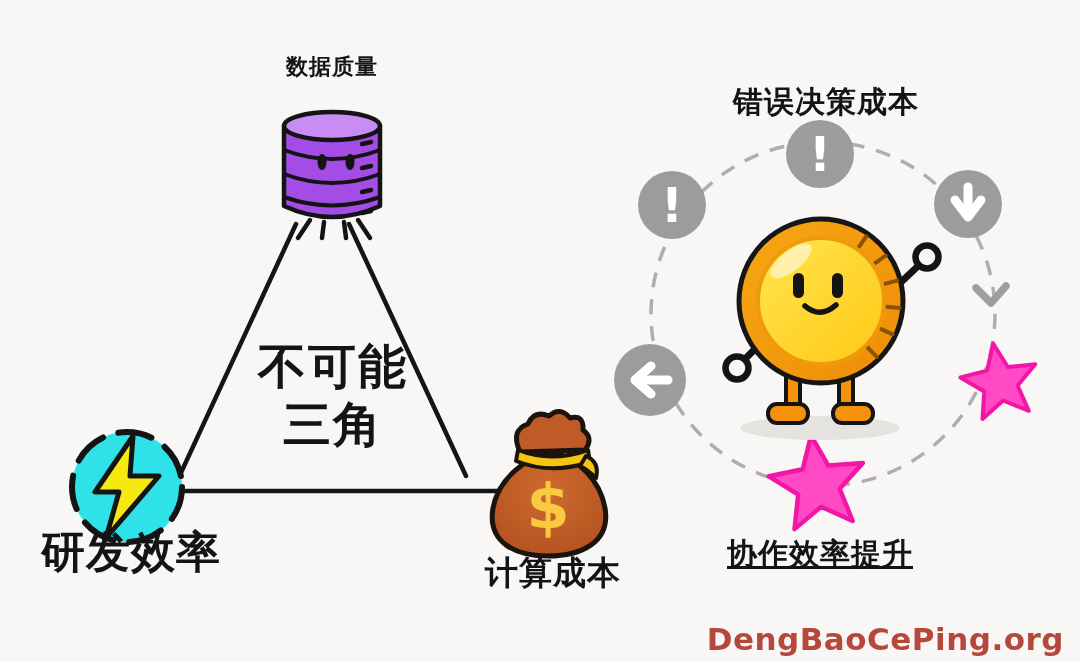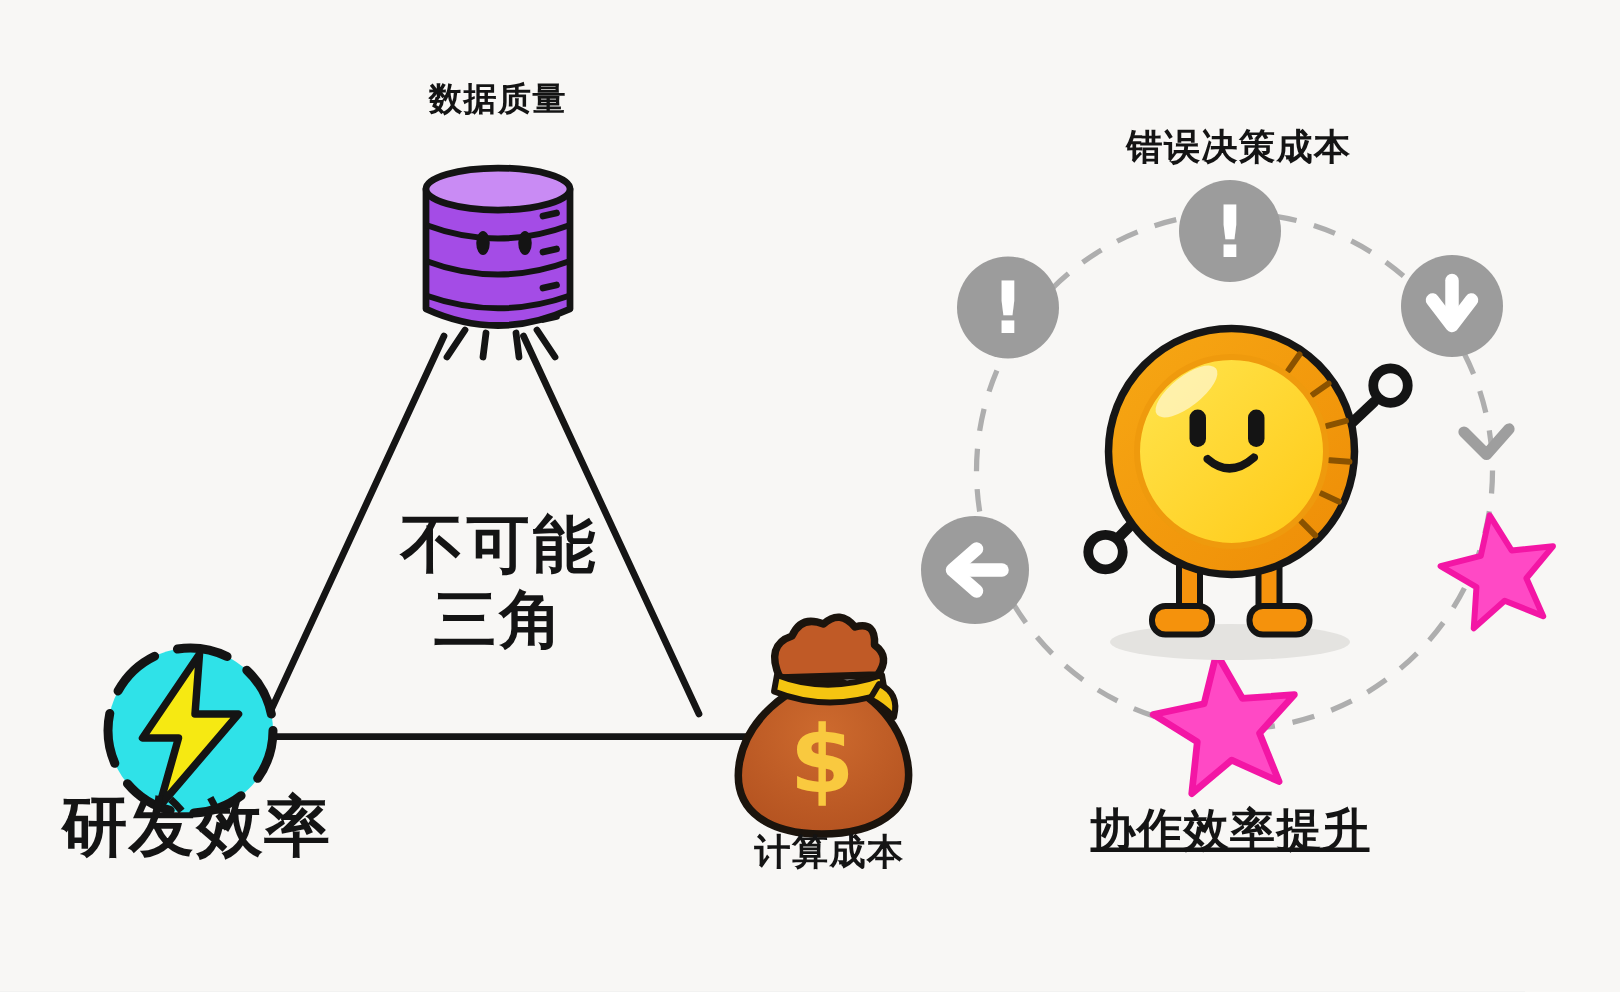--- a/index.html
+++ b/index.html
@@ -7,24 +7,24 @@
   #canvas{
     position:relative;width:1080px;height:661px;overflow:hidden;
     background:#f8f7f5;
     font-family:"DejaVu Sans",sans-serif;
   }
   .lbl{
     position:absolute;text-align:center;color:#141414;font-weight:700;
     letter-spacing:1px;line-height:1.15;white-space:nowrap;
   }
   #lbl-data-quality{left:237px;top:54px;width:190px;font-size:22px;}
-  #lbl-center{left:213px;top:338px;width:240px;font-size:42px;line-height:1.2;letter-spacing:2px;}
+  #lbl-center{left:213px;top:338px;width:240px;font-size:48px;line-height:1.2;letter-spacing:2px;}
   #lbl-rd-efficiency{left:36px;top:527px;width:190px;font-size:44px;}
-  #lbl-compute-cost{left:458px;top:555px;width:190px;font-size:24px;}
-  #lbl-cycle-top{left:706px;top:85px;width:240px;font-size:24px;}
+  #lbl-compute-cost{left:458px;top:555px;width:190px;font-size:33px;font-family:Liberation Serif, serif;}
+  #lbl-cycle-top{left:706px;top:85px;width:240px;font-size:30px;}
   #lbl-cycle-bottom{left:697px;top:537px;width:246px;font-size:30px;text-decoration:underline;}
   #watermark{
     position:absolute;right:16px;bottom:4px;font-size:31px;font-weight:600;
     color:#b5473b;letter-spacing:.5px;
   }
   svg{position:absolute;left:0;top:0;}
   .badge-glyph{font-family:"DejaVu Sans",sans-serif;font-weight:bold;font-size:48px;fill:#ffffff;}
   .dollar-glyph{font-family:"DejaVu Sans",sans-serif;font-weight:bold;font-size:62px;}
 </style>
 </head>
@@ -166,13 +166,14 @@
   </div>
 
   <div id="lbl-rd-efficiency" class="lbl">研发效率</div>
 
   <div id="lbl-compute-cost" class="lbl">计算成本</div>
 
   <div id="lbl-cycle-top" class="lbl">错误决策成本</div>
 
   <div id="lbl-cycle-bottom" class="lbl">协作效率提升</div>
 
+  <div id="watermark">DengBaoCePing.org</div>
 </div>
 
 </body></html>

